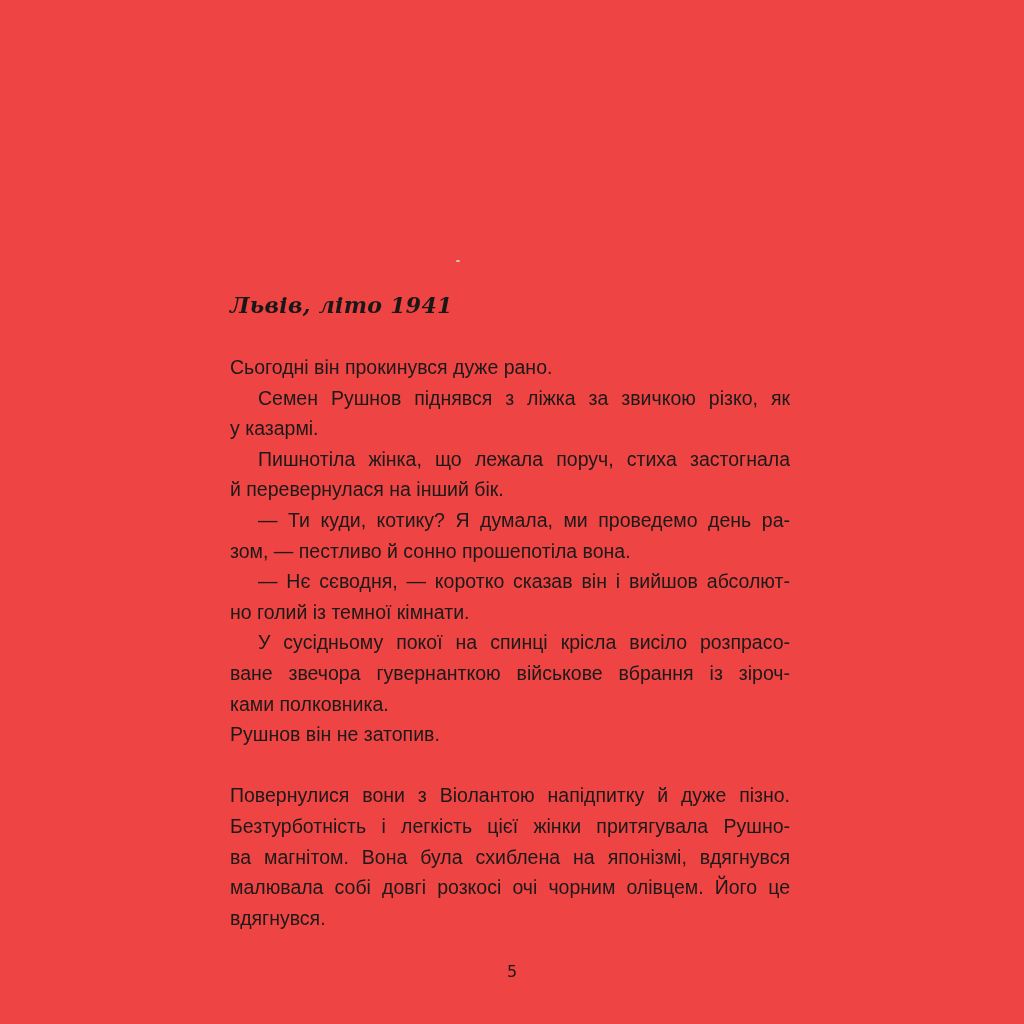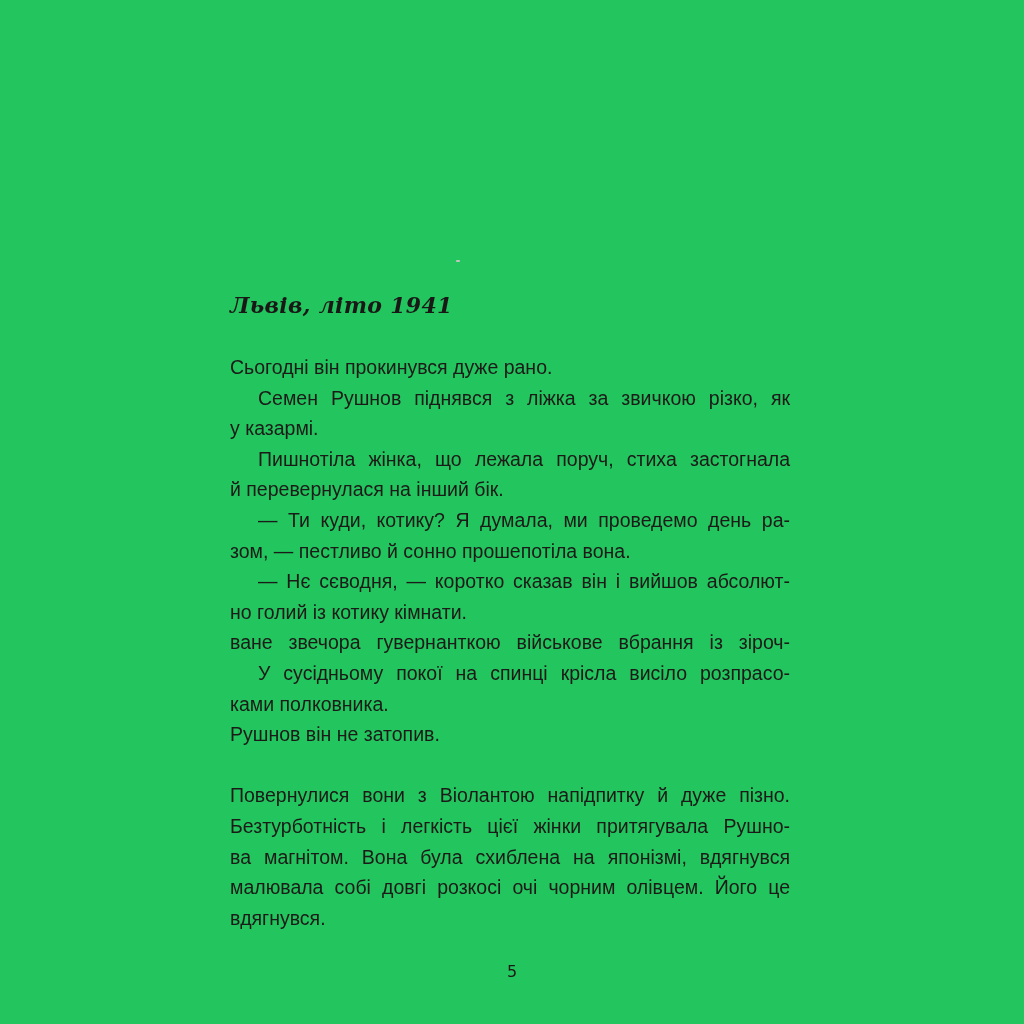--- a/index.html
+++ b/index.html
@@ -1,19 +1,19 @@
 <!DOCTYPE html>
 <html><head>
 <meta charset="utf-8">
 <style>
   html, body { margin: 0; padding: 0; background: #ffffff; }
   body { width: 1024px; height: 1024px; position: relative; overflow: hidden; }
   .page {
     position: absolute; left: 0; top: 0; width: 1024px; height: 1024px;
-    background: #22c55e;
+    background: #ef4444;
   }
   .speck {
     position: absolute; left: 456px; top: 260px; width: 4px; height: 2px;
     background: #c8c4bc; border-radius: 1px;
   }
   .chapter-title {
     position: absolute; left: 230px; top: 292px;
     font-family: "DejaVu Serif", serif; font-style: italic; font-weight: bold;
     font-size: 22px; color: #1a1816; letter-spacing: 0.3px;
     margin: 0;
@@ -51,25 +51,25 @@
     <p>
       <span class="line just" style="padding-left:28px">Пишнотіла жінка, що лежала поруч, стиха застогнала</span>
       <span class="line">й перевернулася на інший бік.</span>
     </p>
     <p>
       <span class="line just" style="padding-left:28px">— Ти куди, котику? Я думала, ми проведемо день ра-</span>
       <span class="line">зом, — пестливо й сонно прошепотіла вона.</span>
     </p>
     <p>
       <span class="line just" style="padding-left:28px">— Нє сєводня, — коротко сказав він і вийшов абсолют-</span>
-      <span class="line">но голий із котику кімнати.</span>
+      <span class="line">но голий із темної кімнати.</span>
     </p>
     <p>
+      <span class="line just" style="padding-left:28px">У сусідньому покої на спинці крісла висіло розпрасо-</span>
       <span class="line just">ване звечора гувернанткою військове вбрання із зіроч-</span>
-      <span class="line just" style="padding-left:28px">У сусідньому покої на спинці крісла висіло розпрасо-</span>
       <span class="line">ками полковника.</span>
     </p>
     <p>
       <span class="line">Рушнов він не затопив.</span>
     </p>
 
     <div class="gap"></div>
 
     <p>
       <span class="line just">Повернулися вони з Віолантою напідпитку й дуже пізно.</span>

